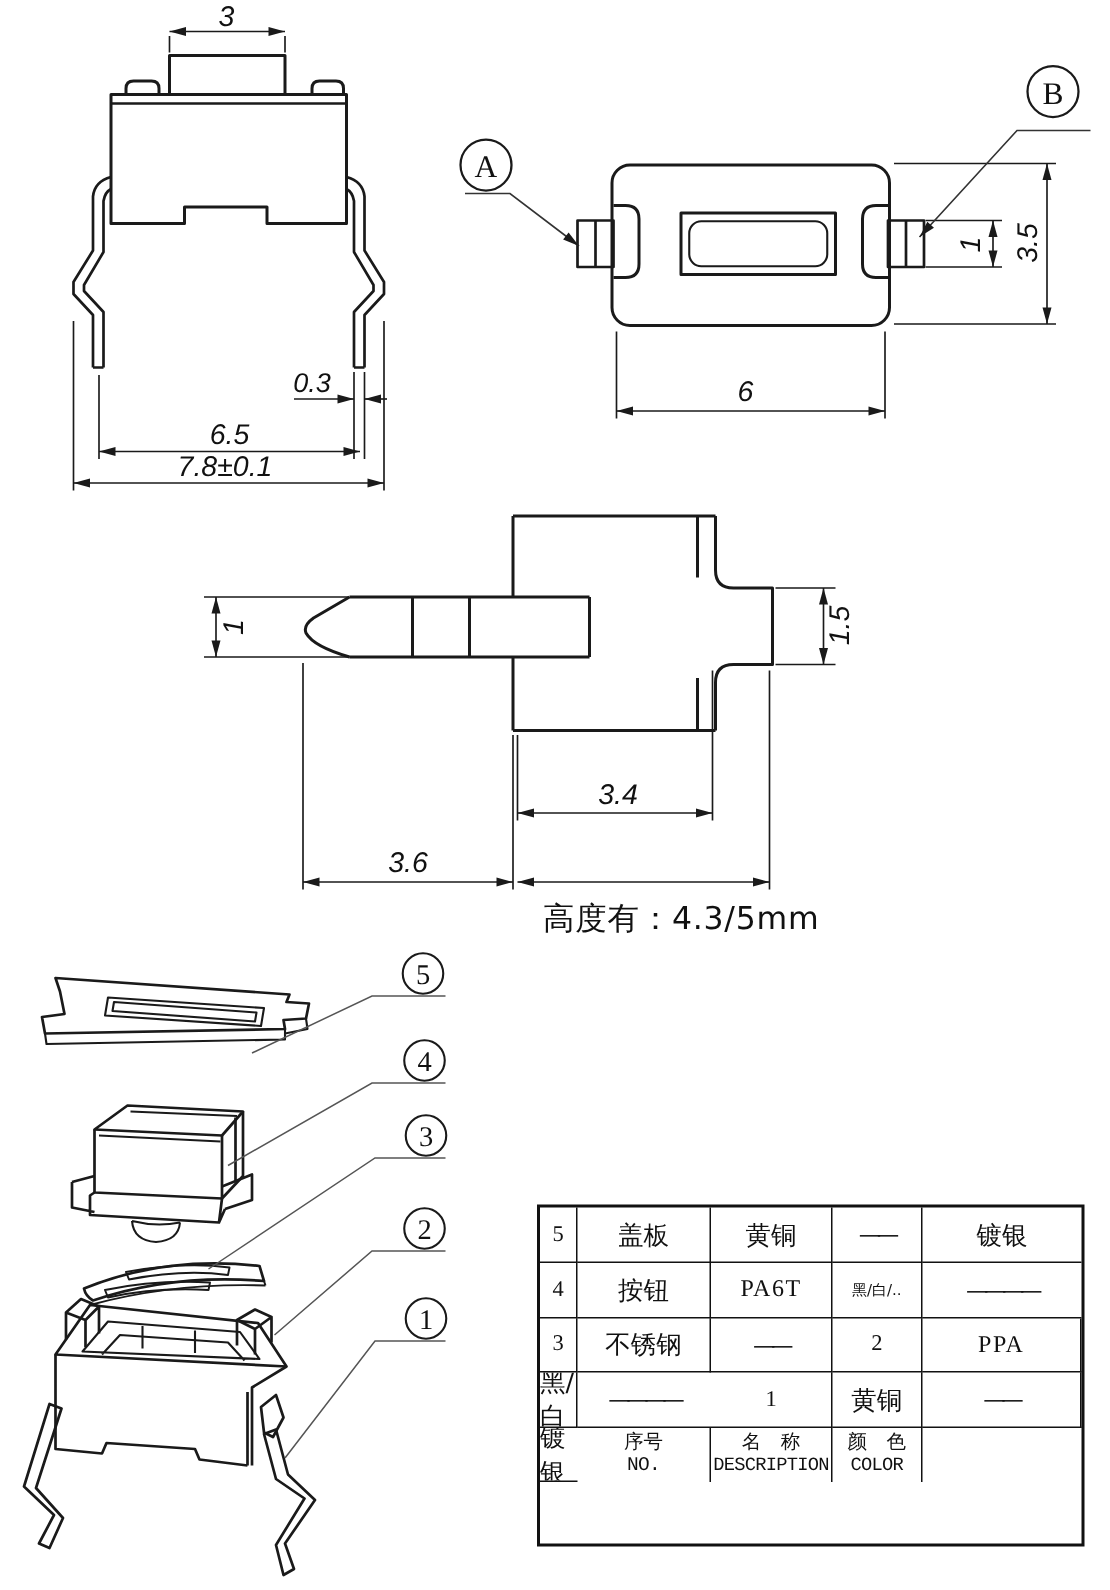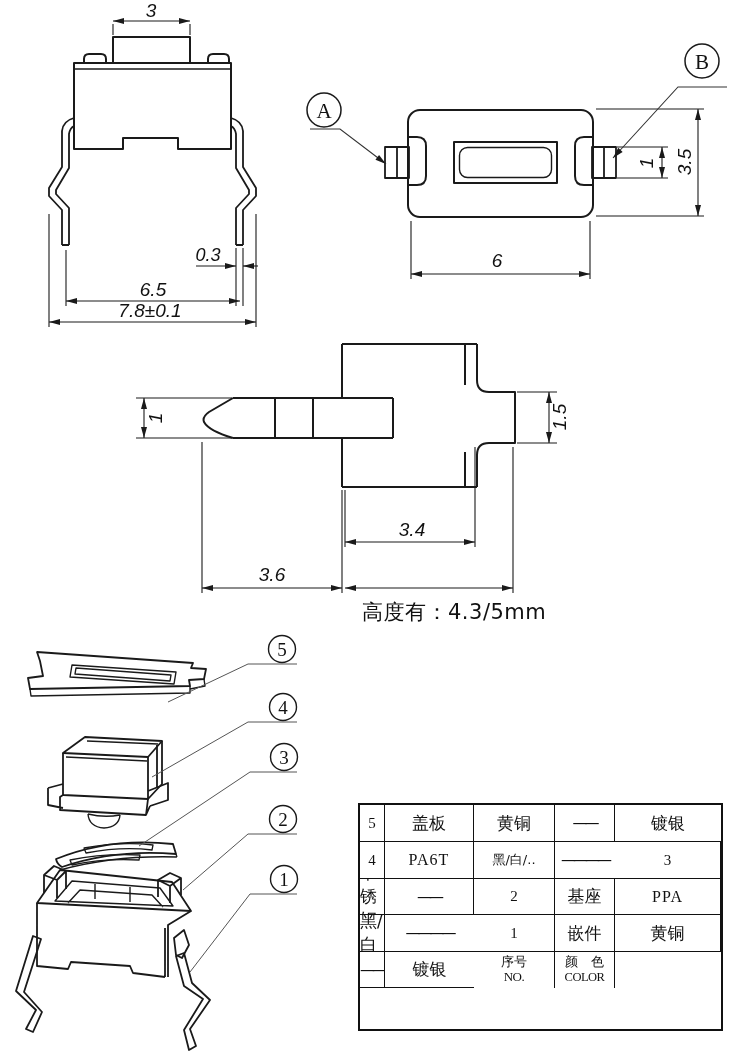--- a/index.html
+++ b/index.html
@@ -21,24 +21,24 @@
   .bom .cell{border-right:1.5px solid #111;border-bottom:1.5px solid #111;
        display:flex;align-items:center;justify-content:center;
        font-family:"DejaVu Sans",sans-serif;color:#111;overflow:hidden;}
   .bom .cell.last-col{border-right:none;}
   .bom .cell.hdr{border-bottom:none;flex-direction:column;justify-content:center;line-height:1.15;}
   .bom .no-cell{font:15px "Liberation Serif",serif;}
   .bom .cjk{font-size:17px;}
   .bom .lat{font:16px "Liberation Serif",serif;letter-spacing:1px;}
   .bom .dash{letter-spacing:-3px;font-size:15px;white-space:nowrap;}
   .bom .hdr .cn{font-size:13px;white-space:nowrap;}
-  .bom .hdr .en{font-size:13px;font-family:Liberation Serif, serif;white-space:nowrap;
+  .bom .hdr .en{font-size:13px;font-family:Liberation Mono, monospace;white-space:nowrap;
        font-stretch:condensed;letter-spacing:-.5px;}
   .bom .hdr .en.big{font-size:12.5px;}
-  .bom .small-cjk{font-size:13px;white-space:nowrap;}
+  .bom .small-cjk{font-size:10px;white-space:nowrap;}
 </style>
 </head>
 <body>
 
 <div class="canvas">
 <svg width="740" height="1060" viewBox="0 0 740 1060">
   <defs>
     <marker id="ar" markerWidth="13" markerHeight="8" refX="11.5" refY="4" orient="auto-start-reverse" markerUnits="userSpaceOnUse">
       <path d="M0.5,1 L11.5,4 L0.5,7 Z" fill="#1a1a1a"></path>
     </marker>
@@ -188,42 +188,45 @@
 
 <div class="bom">
 
   <div class="cell no-cell">5</div>
   <div class="cell cjk">盖板</div>
   <div class="cell cjk">黄铜</div>
   <div class="cell dash">——</div>
   <div class="cell cjk last-col">镀银</div>
 
   <div class="cell no-cell">4</div>
+  <div class="cell cjk">按钮</div>
   <div class="cell lat">PA6T</div>
   <div class="cell small-cjk">黑/白/..</div>
   <div class="cell dash last-col">————</div>
 
   <div class="cell no-cell">3</div>
   <div class="cell cjk">不锈钢</div>
   <div class="cell dash">——</div>
 
   <div class="cell no-cell">2</div>
-  <div class="cell cjk">基座</div>
   <div class="cell lat">PPA</div>
   <div class="cell cjk">黑/白</div>
   <div class="cell dash last-col">————</div>
 
   <div class="cell no-cell">1</div>
-  <div class="cell cjk">嵌件</div>
   <div class="cell cjk">黄铜</div>
   <div class="cell dash">——</div>
   <div class="cell cjk last-col">镀银</div>
 
   <div class="cell hdr">
     <span class="cn">序号</span>
     <span class="en">NO.</span>
+  </div>
+  <div class="cell hdr">
+    <span class="cn">名　称</span>
+    <span class="en big">DESCRIPTION</span>
   </div>
   <div class="cell hdr">
     <span class="cn">颜　色</span>
     <span class="en big">COLOR</span>
   </div>
 </div>
 </div>
 
 </body></html>

